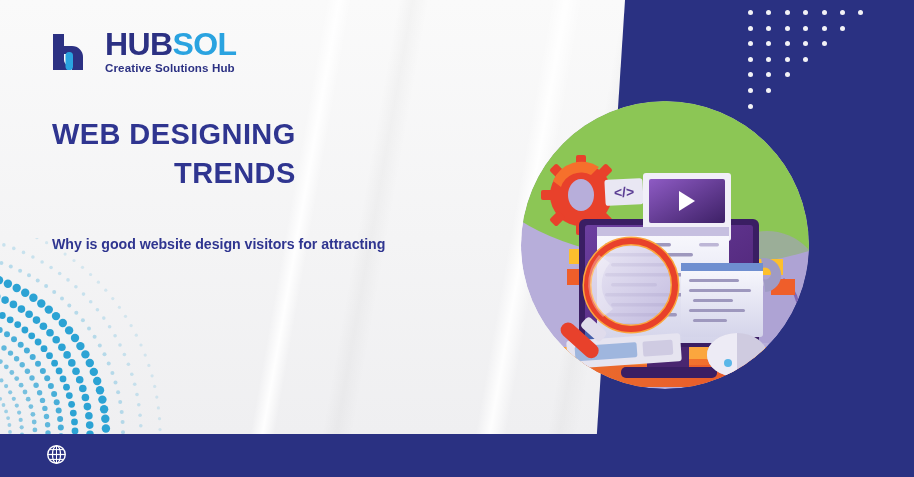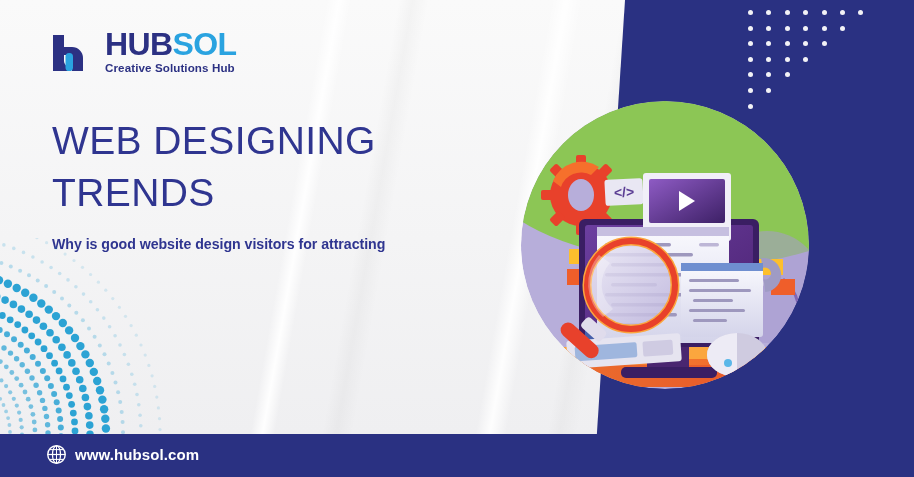--- a/index.html
+++ b/index.html
@@ -30,36 +30,36 @@
     width:900px; height:700px;
     background:
       linear-gradient(100deg, rgba(255,255,255,0) 34%, rgba(255,255,255,.95) 35.2%, rgba(255,255,255,0) 36.4%),
       linear-gradient(100deg, rgba(0,0,0,0) 41%, rgba(0,0,0,.028) 42.4%, rgba(0,0,0,0) 44%),
       linear-gradient(100deg, rgba(255,255,255,0) 56%, rgba(255,255,255,.9) 57.4%, rgba(255,255,255,0) 59%),
       linear-gradient(100deg, rgba(0,0,0,0) 63%, rgba(0,0,0,.022) 64.2%, rgba(0,0,0,0) 66%);
     pointer-events:none;
   }
 
   
-  .logo{ position:absolute; left:50px; top:26px; display:flex; align-items:flex-end; }
+  .logo{ position:absolute; left:50px; top:26px; display:flex; align-items:center; }
   .logo-mark{ position:relative; width:46px; height:46px; }
   .logo-text{ margin-left:9px; padding-top:2px; }
   .logo-word{ font-size:32px; font-weight:bold; letter-spacing:-.6px; line-height:1; }
   .logo-hub{ color:#2C3183; }
   .logo-sol{ color:#2AA3E0; }
   .logo-tag{
     font-size:11.6px; font-weight:bold; color:#2C3183;
     letter-spacing:.1px; margin-top:2px; line-height:1;
   }
 
   
   .headline{
     position:absolute; left:52px; top:115px;
-    font-size:39px; font-weight:normal; color:#2F3590;
-    line-height:1.33; letter-spacing:.4px;
+    font-size:29px; font-weight:bold; color:#2F3590;
+    line-height:1.33; letter-spacing:.4px;text-align:right;
   }
   .subhead{
     position:absolute; left:52px; top:233px; width:440px;
     font-size:14.2px; font-weight:bold; color:#2F3590;
     line-height:1.55; letter-spacing:-.05px;
   }
 
   
   .dot-grid{ position:absolute; left:748px; top:10px; }
   .dot-grid .row{ height:15.6px; }
@@ -651,17 +651,16 @@
   <div class="footer">
     <div class="footer-inner">
       <svg class="globe" viewBox="0 0 24 24">
         <circle cx="12" cy="12" r="10" fill="none" stroke="#FFFFFF" stroke-width="1.6"></circle>
         <ellipse cx="12" cy="12" rx="4.6" ry="10" fill="none" stroke="#FFFFFF" stroke-width="1.4"></ellipse>
         <line x1="2" y1="12" x2="22" y2="12" stroke="#FFFFFF" stroke-width="1.4"></line>
         <line x1="4" y1="6.4" x2="20" y2="6.4" stroke="#FFFFFF" stroke-width="1.2"></line>
         <line x1="4" y1="17.6" x2="20" y2="17.6" stroke="#FFFFFF" stroke-width="1.2"></line>
         <line x1="12" y1="2" x2="12" y2="22" stroke="#FFFFFF" stroke-width="1.2"></line>
       </svg>
-      <span class="site">www.hubsol.com</span>
     </div>
   </div>
 
 </div>
 
 </body></html>

